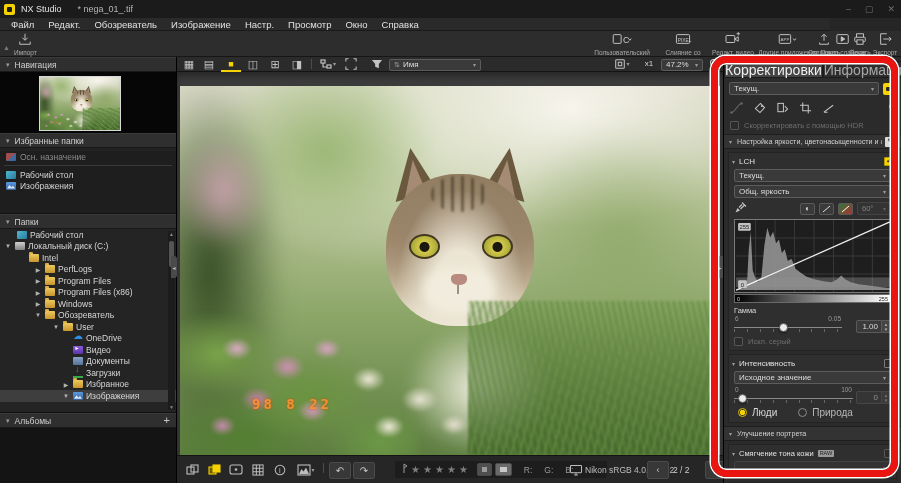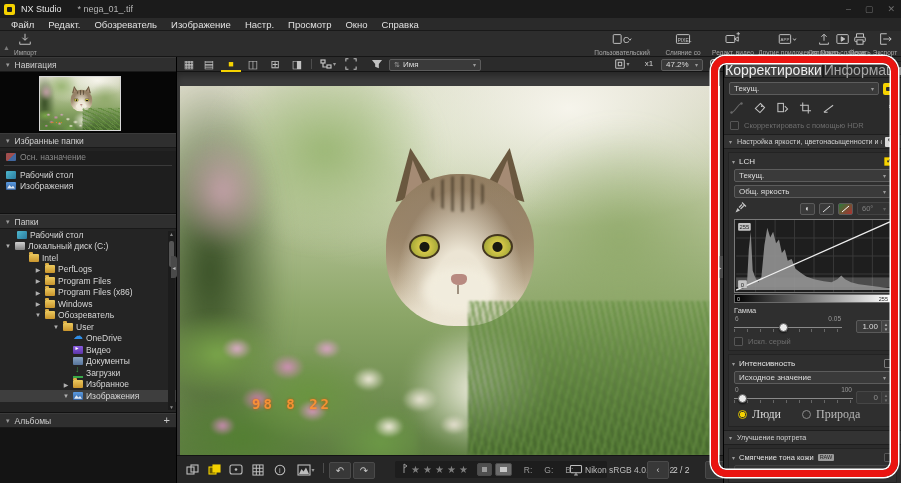--- a/index.html
+++ b/index.html
@@ -735,21 +735,21 @@
           </div>
         </div>
         <div style="display:flex;opacity:.55;">
           <span class="vbox">0</span>
           <span class="stepper">
               <span>▲</span>
               <span>▼</span>
             </span>
         </div>
       </div>
-      <div style="display:flex;align-items:center;gap:5px;padding:3px 2px 0 6px;font-size:12px;color:#d8d8d8;font-family:Liberation Serif, serif;">
+      <div style="display:flex;align-items:center;gap:5px;padding:3px 2px 0 6px;font-size:10px;color:#d8d8d8;">
         <span class="radio on"></span>
         <span>Люди</span>
         <span class="radio" style="margin-left:16px;"></span>
         <span style="color:#b8b8b8;">Природа</span>
       </div>
     </div>
 
     <div class="sechead">
       <span>Улучшение портрета</span>
     </div>

